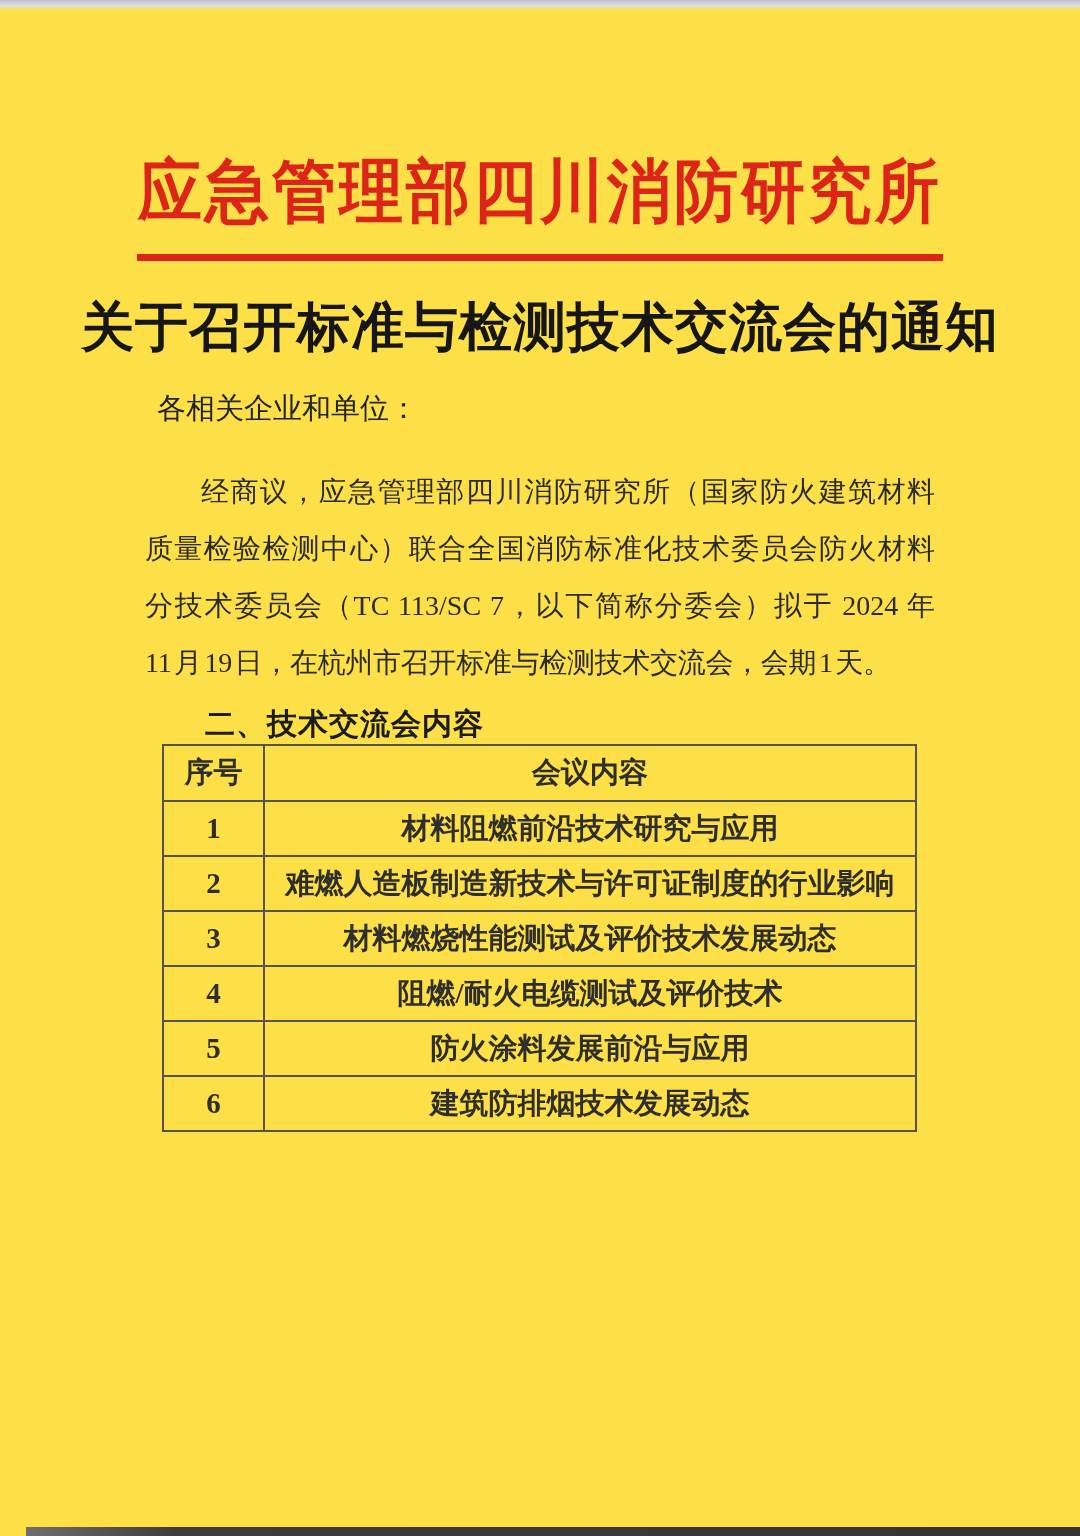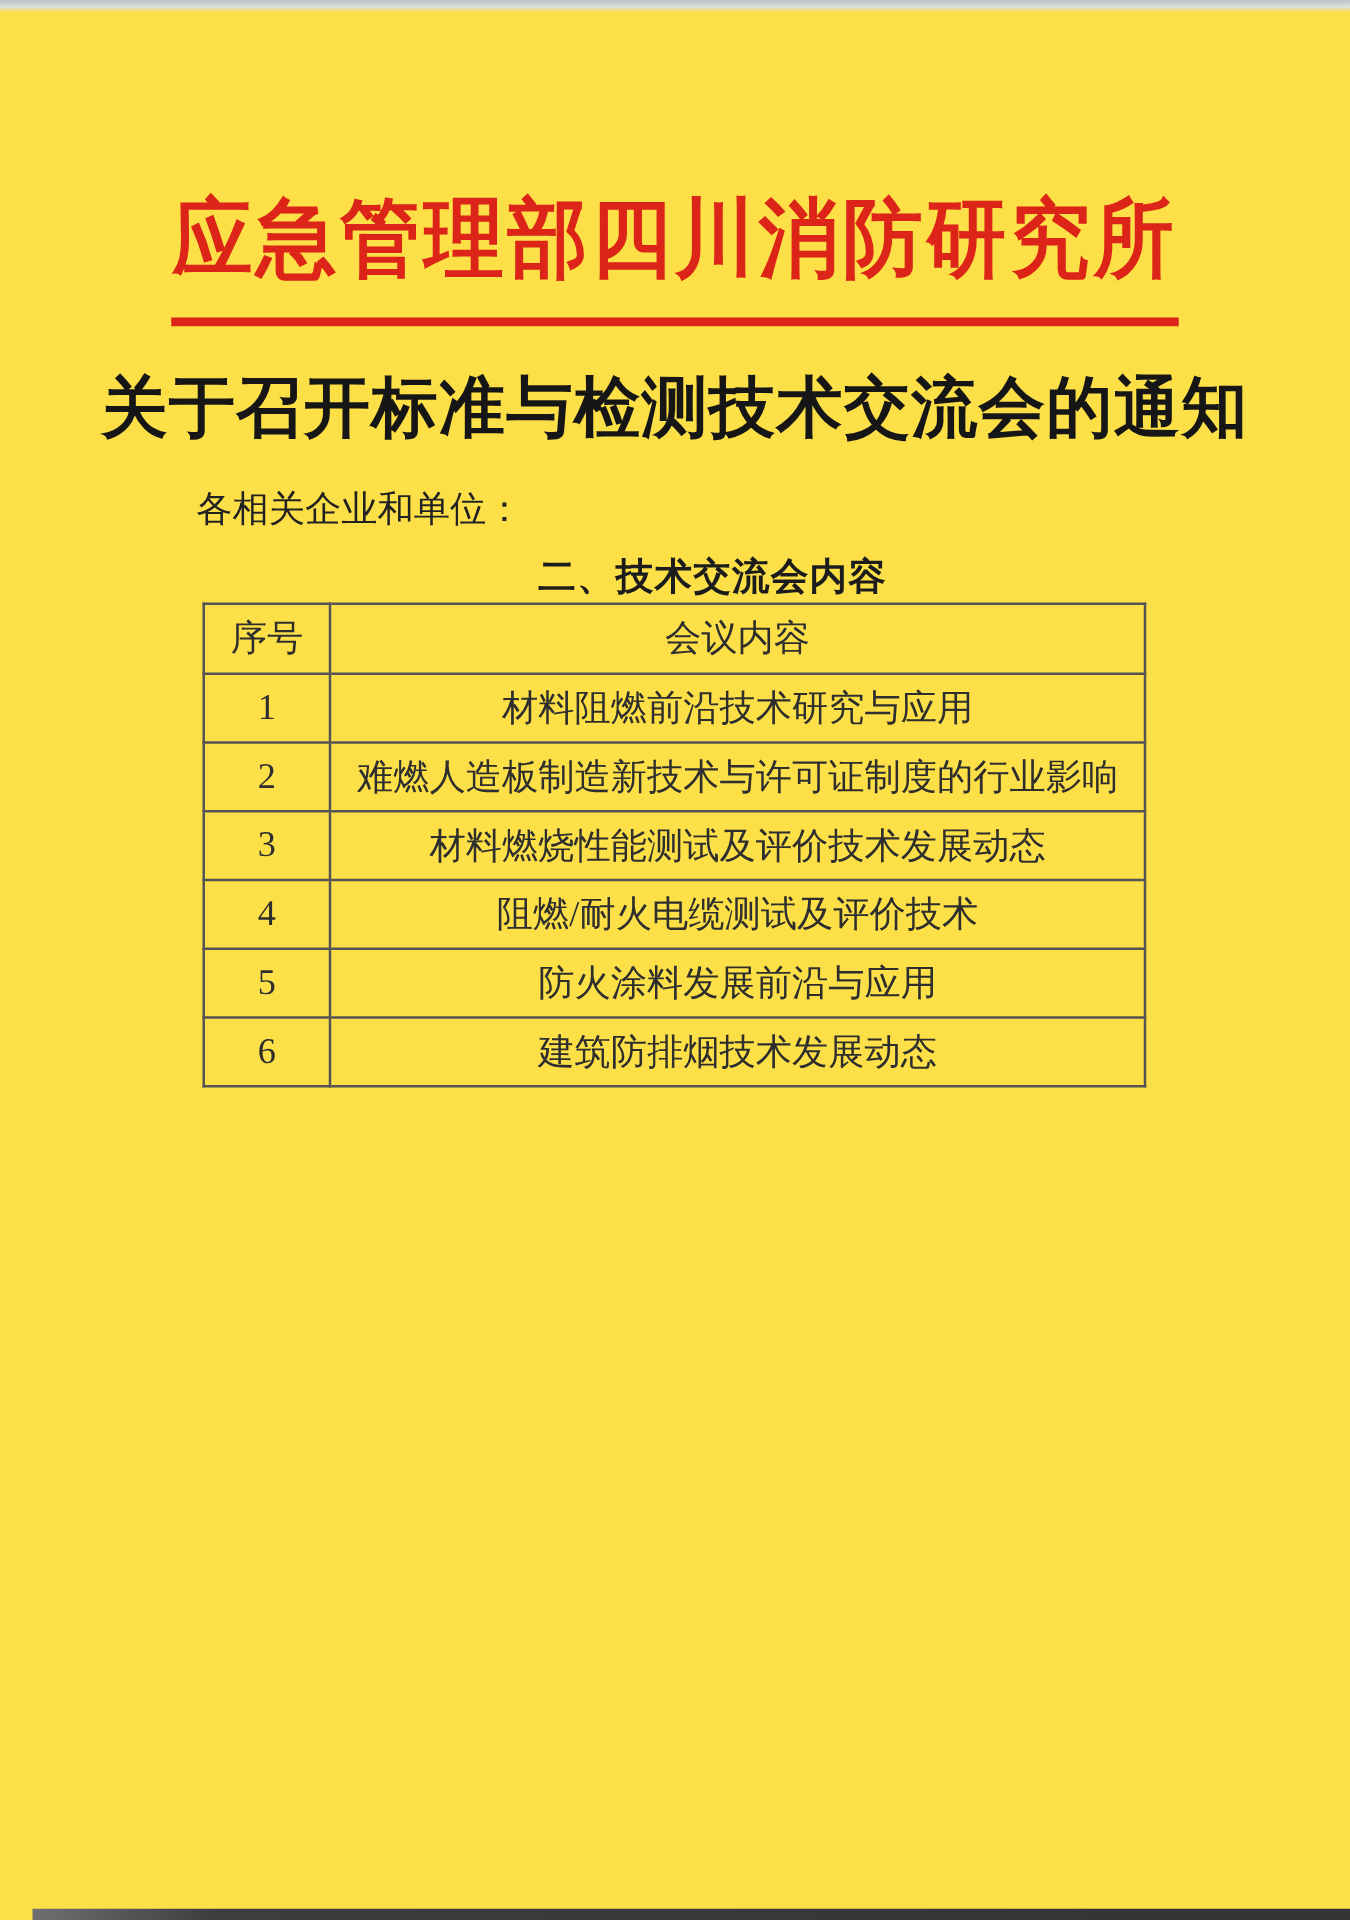--- a/index.html
+++ b/index.html
@@ -82,41 +82,41 @@
   .section-heading {
     margin: 9px 0 0 0;
     font-size: 30px;
     line-height: 44px;
     font-weight: bold;
     text-indent: 2em;
     letter-spacing: 1px;
     color: #1c1c1c;
     font-family: "Liberation Sans", "DejaVu Sans", sans-serif;
   }
-  .section-heading.s2 { margin-top: 13px; line-height: 40px; text-align: center; }
+  .section-heading.s2 { margin-top: 13px; line-height: 40px; }
 
   .detail-line {
     margin: 0;
     font-size: 29px;
     line-height: 58px;
     text-indent: 2em;
     color: #262626;
   }
 
   .agenda {
     border-collapse: collapse;
     table-layout: fixed;
     width: 755px;
     margin: 0 0 0 17px;
   }
   .agenda th, .agenda td {
     border: 2px solid #545454;
     text-align: center;
     vertical-align: middle;
-    font-weight: normal;
+    font-weight: bold;
     font-size: 29px;
     color: #2e2e2e;
     padding: 0;
   }
   .agenda th { height: 56px; }
   .agenda td { height: 55px; }
   .col-index { width: 101px; }
 </style>
 </head>
 <body>
@@ -127,20 +127,26 @@
   <header>
     <h1 class="letterhead">应急管理部四川消防研究所</h1>
     <div class="red-rule"></div>
   </header>
 
   <h2 class="doc-title">关于召开标准与检测技术交流会的通知</h2>
 
   <main class="content">
     <p class="salutation">各相关企业和单位：</p>
 
+    <div class="intro">
+      <div class="intro-line first">经商议，应急管理部四川消防研究所（国家防火建筑材料</div>
+      <div class="intro-line">质量检验检测中心）联合全国消防标准化技术委员会防火材料</div>
+      <div class="intro-line">分技术委员会（TC 113/SC 7，以下简称分委会）拟于 2024 年</div>
+      <div class="intro-line last">11 月 19 日，在杭州市召开标准与检测技术交流会，会期 1 天。</div>
+    </div>
 
 
     <h3 class="section-heading s2">二、技术交流会内容</h3>
 
     <table class="agenda">
       <thead>
         <tr>
           <th class="col-index">序号</th>
           <th>会议内容</th>
         </tr>

